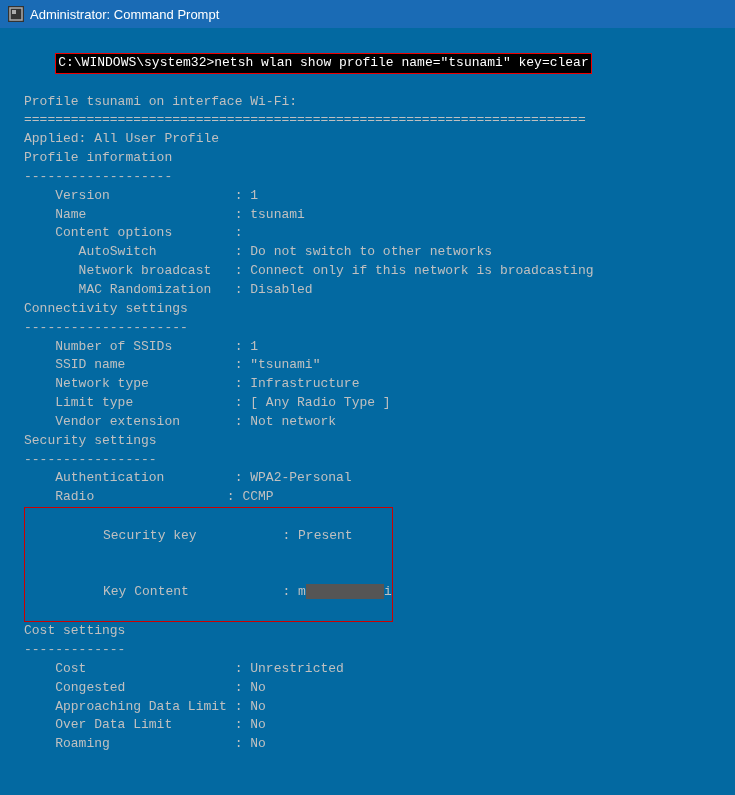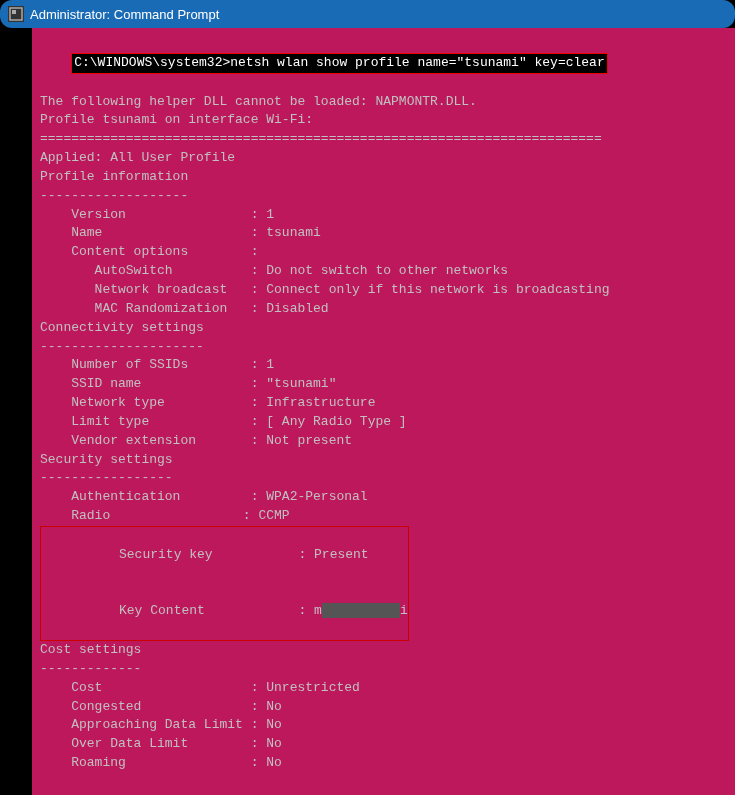--- a/index.html
+++ b/index.html
@@ -14,47 +14,45 @@
       overflow: hidden;
     }
 
     .title-bar {
       background: #1a6bb5;
       height: 28px;
       display: flex;
       align-items: center;
       padding: 0 8px;
       gap: 6px;
-      border-radius: 12px;
     }
 
     .title-bar-icon {
       width: 16px;
       height: 16px;
       background: #333;
       display: inline-flex;
       align-items: center;
       justify-content: center;
       font-size: 10px;
       color: #fff;
     }
 
     .title-bar-text {
       color: #fff;
       font-family: 'Segoe UI', Arial, sans-serif;
       font-size: 13px;
     }
 
     .terminal {
-      background: #be185d;
-      padding: 6px 8px;
+      background: #0369a1;
+      padding: 6px 24px;
       height: calc(795px - 28px);
       overflow: hidden;
       line-height: 1.45;
-      margin-left: 32px;
     }
 
     .command-box {
       border: 1px solid #e00;
       display: inline-block;
       padding: 0 2px;
       color: #fff;
       white-space: pre;
       background: #000;
     }
@@ -81,21 +79,20 @@
 </div>
 
 <div class="terminal">
   
   <div class="line">
     <span class="command-box">C:\WINDOWS\system32&gt;netsh wlan show profile name="tsunami" key=clear</span>
   </div>
 
   
   <div id="static-lines">
-      <div class="line">The following helper DLL cannot be loaded: NAPMONTR.DLL.</div>
       <div class="line"></div>
       <div class="line">Profile tsunami on interface Wi-Fi:</div>
       <div class="line">========================================================================</div>
       <div class="line"></div>
       <div class="line">Applied: All User Profile</div>
       <div class="line"></div>
       <div class="line">Profile information</div>
       <div class="line">-------------------</div>
       <div class="line">    Version                : 1</div>
       <div class="line">    Name                   : tsunami</div>
@@ -103,21 +100,21 @@
       <div class="line">       AutoSwitch          : Do not switch to other networks</div>
       <div class="line">       Network broadcast   : Connect only if this network is broadcasting</div>
       <div class="line">       MAC Randomization   : Disabled</div>
       <div class="line"></div>
       <div class="line">Connectivity settings</div>
       <div class="line">---------------------</div>
       <div class="line">    Number of SSIDs        : 1</div>
       <div class="line">    SSID name              : "tsunami"</div>
       <div class="line">    Network type           : Infrastructure</div>
       <div class="line">    Limit type             : [ Any Radio Type ]</div>
-      <div class="line">    Vendor extension       : Not present</div>
+      <div class="line">    Vendor extension       : Not network</div>
       <div class="line"></div>
       <div class="line">Security settings</div>
       <div class="line">-----------------</div>
       <div class="line">    Authentication         : WPA2-Personal</div>
       <div class="line">    Radio                 : CCMP</div>
     </div>
 
   
   <div style="display:inline-block; border: 1.5px solid #cc0000; margin-top:0;">
     <div class="line">

